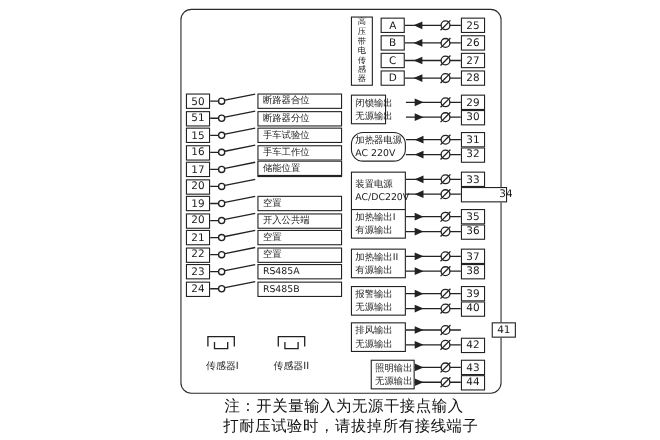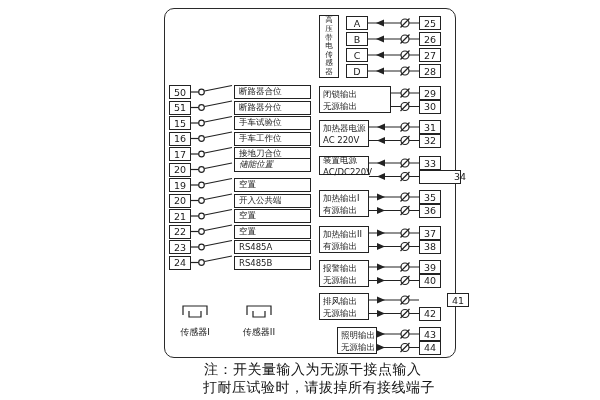--- a/index.html
+++ b/index.html
@@ -13,21 +13,21 @@
   .cmask { fill:#fff; }
   .f { fill:#222; stroke:none; }
   .numbox, .letterbox { position:absolute; width:22px; height:14px; border:1px solid #222; background:#fff;
             font-size:9.5px; display:flex; align-items:center; justify-content:center; }
   .labelbox { position:absolute; width:77px; height:14px; border:1px solid #222; background:#fff;
             font-size:8.5px; display:flex; align-items:center; padding-left:4px; white-space:nowrap; }
   .gbox { position:absolute; border:1px solid #222; background:#fff; font-size:8.5px; line-height:12px;
             display:flex; flex-direction:column; justify-content:center; padding-left:3px; white-space:nowrap; }
   .vbox { padding-left:0; align-items:center; font-size:7.5px; line-height:8.6px; text-align:center; }
   .vbox div { height:8.6px; }
-  .sensor { position:absolute; width:44px; text-align:center; }
+  .sensor { position:absolute; width:44px; text-align:right; }
   .slabel { font-size:9px; margin-top:1px; white-space:nowrap; }
   .note { position:absolute; font-size:14px; color:#111; letter-spacing:0.5px; white-space:nowrap; }
 </style>
 </head>
 <body>
 
 <div id="canvas">
 
   <div id="device">
     <svg id="wires" viewBox="0 0 292 350">
@@ -232,21 +232,21 @@
       <div class="labelbox" style="left: 69px; top: 76px;">断路器合位</div>
       <div class="numbox" style="left: 4px; top: 91.5px;">51</div>
       <div class="labelbox" style="left: 69px; top: 91.5px;">断路器分位</div>
       <div class="numbox" style="left: 4px; top: 107px;">15</div>
       <div class="labelbox" style="left: 69px; top: 107px;">手车试验位</div>
       <div class="numbox" style="left: 4px; top: 122.5px;">16</div>
       <div class="labelbox" style="left: 69px; top: 122.5px;">手车工作位</div>
       <div class="numbox" style="left: 4px; top: 138px;">17</div>
       <div class="labelbox" style="left: 69px; top: 138px;">接地刀合位</div>
       <div class="numbox" style="left: 4px; top: 153.5px;">20</div>
-      <div class="labelbox" style="left: 69px; top: 149px; font-style: italic;">储能位置</div>
+      <div class="labelbox" style="left: 69px; top: 137px;">储能位置</div>
       <div class="numbox" style="left: 4px; top: 169px;">19</div>
       <div class="labelbox" style="left: 69px; top: 169px;">空置</div>
       <div class="numbox" style="left: 4px; top: 184.5px;">20</div>
       <div class="labelbox" style="left: 69px; top: 184.5px;">开入公共端</div>
       <div class="numbox" style="left: 4px; top: 200px;">21</div>
       <div class="labelbox" style="left: 69px; top: 200px;">空置</div>
       <div class="numbox" style="left: 4px; top: 215.5px;">22</div>
       <div class="labelbox" style="left: 69px; top: 215.5px;">空置</div>
       <div class="numbox" style="left: 4px; top: 231px;">23</div>
       <div class="labelbox" style="left: 69px; top: 231px;">RS485A</div>
@@ -262,33 +262,33 @@
         <div>器</div>
       </div>
       <div class="letterbox" style="left: 181px; top: 7px;">A</div>
       <div class="numbox" style="left: 254px; top: 7px;">25</div>
       <div class="letterbox" style="left: 181px; top: 23px;">B</div>
       <div class="numbox" style="left: 254px; top: 23px;">26</div>
       <div class="letterbox" style="left: 181px; top: 39px;">C</div>
       <div class="numbox" style="left: 254px; top: 39px;">27</div>
       <div class="letterbox" style="left: 181px; top: 55px;">D</div>
       <div class="numbox" style="left: 254px; top: 55px;">28</div>
-      <div class="gbox" style="left: 154px; top: 77px; width: 72px; height: 27px;">
+      <div class="gbox" style="left: 154px; top: 77px; width: 32px; height: 27px; font-family: Liberation Mono, monospace;">
         <div>闭锁输出</div>
         <div>无源输出</div>
       </div>
       <div class="numbox" style="left: 254px; top: 77px;">29</div>
       <div class="numbox" style="left: 254px; top: 90.5px;">30</div>
-      <div class="gbox" style="left: 154px; top: 111px; width: 50px; height: 27px;">
+      <div class="gbox" style="left: 154px; top: 111px; width: 50px; height: 27px; border-radius: 11px;">
         <div>加热器电源</div>
         <div>AC 220V</div>
       </div>
       <div class="numbox" style="left: 254px; top: 111px;">31</div>
       <div class="numbox" style="left: 254px; top: 124.5px;">32</div>
-      <div class="gbox" style="left: 154px; top: 147px; width: 50px; height: 19px;">
+      <div class="gbox" style="left: 154px; top: 147px; width: 50px; height: 35px;">
         <div>装置电源</div>
         <div>AC/DC220V</div>
       </div>
       <div class="numbox" style="left: 254px; top: 147px;">33</div>
       <div class="numbox" style="left: 254px; top: 160.5px; padding-left: 40px;">34</div>
       <div class="gbox" style="left: 154px; top: 181px; width: 50px; height: 27px;">
         <div>加热输出I</div>
         <div>有源输出</div>
       </div>
       <div class="numbox" style="left: 254px; top: 181px;">35</div>

